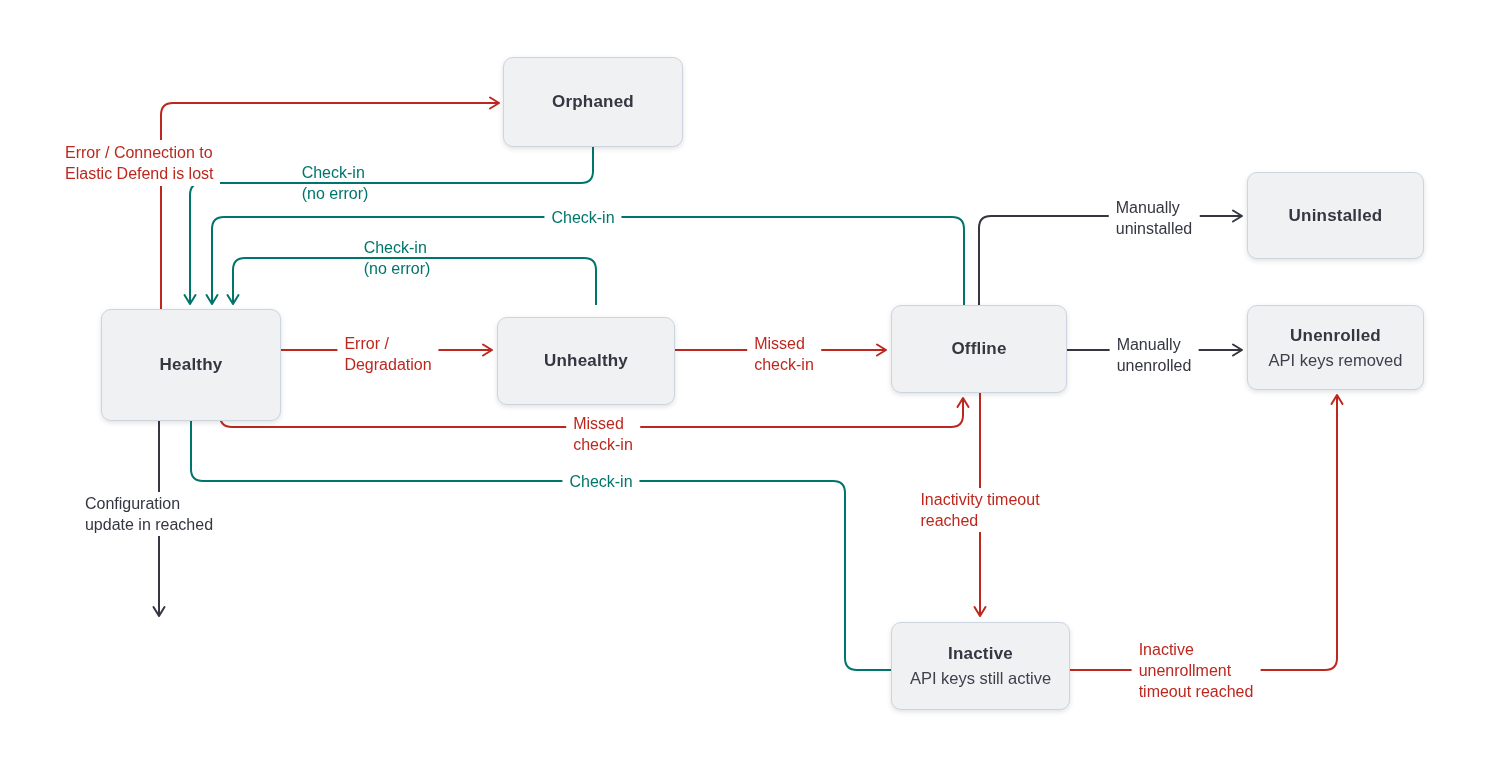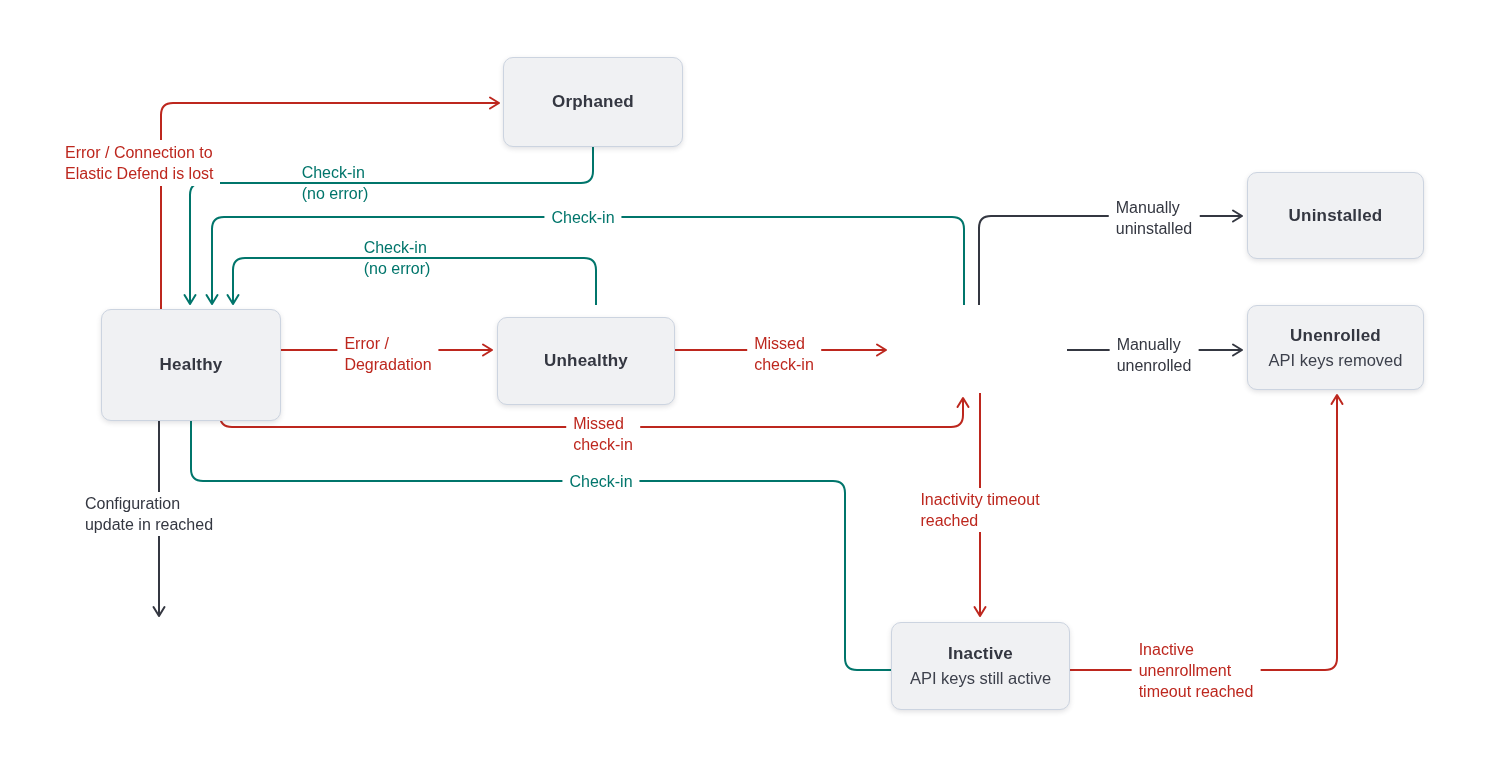--- a/index.html
+++ b/index.html
@@ -105,20 +105,23 @@
 
   <div class="node" style="left:503px;top:57px;width:180px;height:90px;">
     <span class="node-title">Orphaned</span>
   </div>
   <div class="node" style="left:101px;top:309px;width:180px;height:112px;">
     <span class="node-title">Healthy</span>
   </div>
   <div class="node" style="left:497px;top:305px;width:178px;height:88px;margin-top:12px;">
     <span class="node-title">Unhealthy</span>
   </div>
+  <div class="node" style="left:891px;top:305px;width:176px;height:88px;">
+    <span class="node-title">Offline</span>
+  </div>
   <div class="node" style="left:1247px;top:172px;width:177px;height:87px;">
     <span class="node-title">Uninstalled</span>
   </div>
   <div class="node" style="left:1247px;top:305px;width:177px;height:85px;">
     <span class="node-title">Unenrolled</span>
     <span class="node-sub">API keys removed</span>
   </div>
   <div class="node" style="left:891px;top:622px;width:179px;height:88px;">
     <span class="node-title">Inactive</span>
     <span class="node-sub">API keys still active</span>

